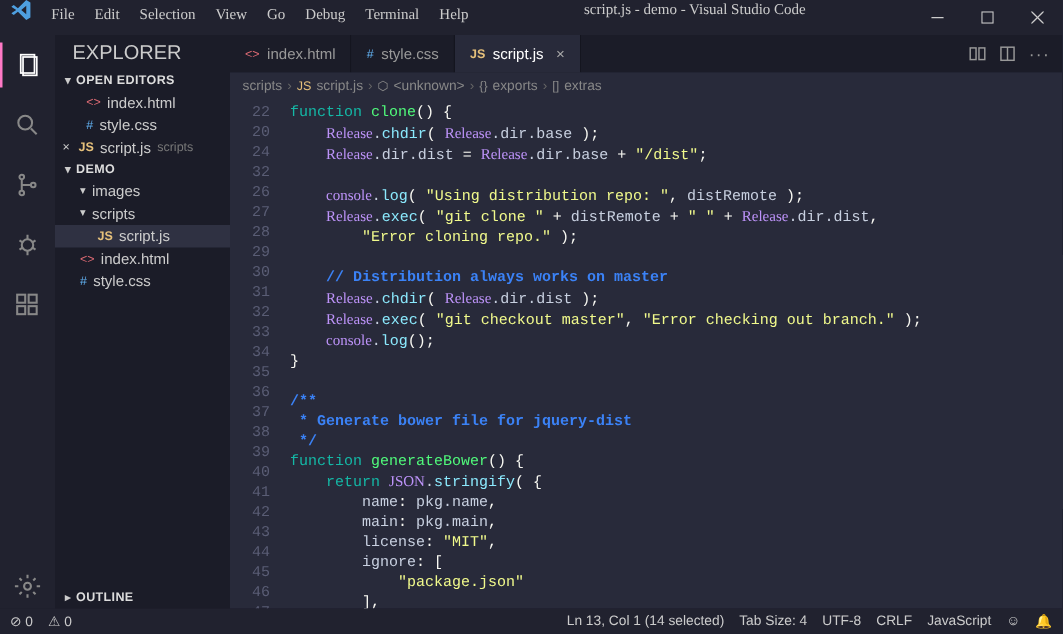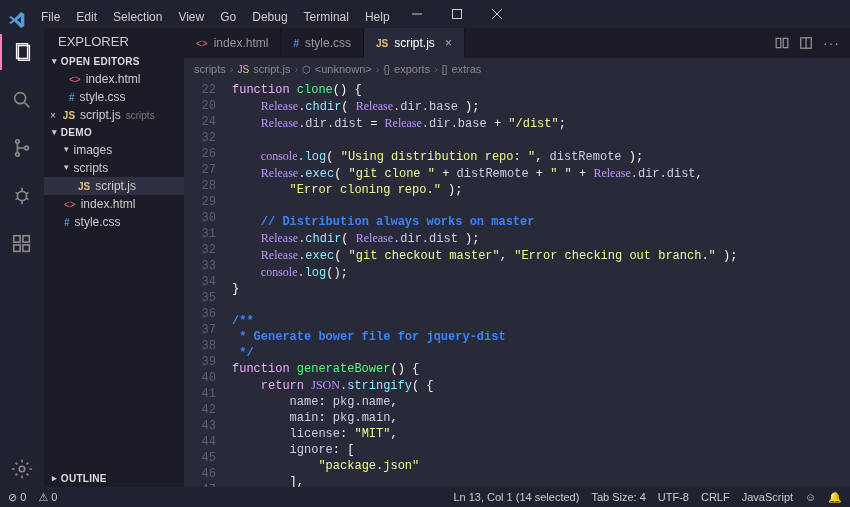--- a/index.html
+++ b/index.html
@@ -1,30 +1,30 @@
 <!DOCTYPE html>
 <html><head>
 <meta charset="utf-8">
 <style>
   * { margin: 0; padding: 0; box-sizing: border-box; }
   body { font-family: "Segoe UI", Arial, sans-serif; font-size: 12px; background: #1e1e2e; color: #ccc; width: 850px; height: 507px; overflow: hidden; display: flex; flex-direction: column; }
-  .titlebar { height: 28px; background: #21222f; display: flex; align-items: flex-end; color: #ccc; font-size: 12px; }
+  .titlebar { height: 28px; background: #21222f; display: flex; align-items: flex-start; color: #ccc; font-size: 12px; font-family: Liberation Serif, serif; }
   .titlebar .logo { width: 34px; display: flex; justify-content: center; }
   .titlebar .menu { display: flex; gap: 2px; }
   .titlebar .menu span { padding: 4px 7px; cursor: pointer; }
   .titlebar .title { flex: 1; text-align: center; color: #ccc; }
   .titlebar .winctrl { display: flex; }
   .titlebar .winctrl div { width: 40px; height: 28px; display: flex; align-items: center; justify-content: center; cursor: pointer; }
   .main { flex: 1; display: flex; overflow: hidden; }
   .activitybar { width: 44px; background: #21222f; display: flex; flex-direction: column; align-items: center; padding-top: 6px; gap: 12px; color: #888; }
   .activitybar .ab-item { width: 44px; height: 36px; display: flex; align-items: center; justify-content: center; cursor: pointer; }
   .activitybar .active { color: #fff; border-left: 2px solid #ff79c6; }
   .activitybar .spacer { flex: 1; }
   .sidebar { width: 140px; background: #1b1c28; display: flex; flex-direction: column; color: #ccc; font-size: 12px; }
-  .sidebar .hdr { padding: 6px 10px 4px 14px; font-size: 13px; color: #ccc; }
+  .sidebar .hdr { padding: 6px 10px 4px 14px; font-size: 16px; color: #ccc; }
   .sidebar .section { padding: 3px 4px 3px 8px; font-size: 10px; font-weight: bold; color: #ddd; letter-spacing: .3px; display:flex; align-items:center; gap:4px; }
   .sidebar .item { padding: 2px 4px 2px 20px; display: flex; align-items: center; gap: 5px; height: 18px; cursor: pointer; }
   .sidebar .item.sub { padding-left: 34px; }
   .sidebar .item.sel { background: #2f3142; }
   .sidebar .item .close { margin-left: -14px; margin-right: 2px; font-size: 10px; color:#ccc;}
   .sidebar .filler { flex: 1; }
   .icon-html { color: #e06c75; }
   .icon-css { color: #61afef; }
   .icon-js { color: #e5c07b; font-weight:bold;}
   .fname { color: #ccc; }
@@ -33,21 +33,21 @@
   .tab { padding: 0 12px; display: flex; align-items: center; gap: 6px; font-size: 12px; color: #999; background: #1b1c28; cursor: pointer; border-right: 1px solid #14151f;}
   .tab.active { background: #282a3a; color: #fff; }
   .tab .x { font-size: 12px; color: #aaa; margin-left: 4px;}
   .tabs .tabspacer { flex: 1; }
   .tabs .tabicons { display:flex; align-items:center; gap:10px; padding:0 10px; color:#999; }
   .crumbs { height: 22px; display: flex; align-items: center; gap: 4px; padding: 0 10px; font-size: 11px; color: #888; background: #282a3a;}
   .crumbs .sep { color: #666; }
   .code { flex: 1; display: flex; font-family: Consolas, "Courier New", monospace; font-size: 12px; line-height: 16px; overflow: hidden; background: #282a3a;}
   .gutter { width: 42px; text-align: right; color: #5a5d75; padding: 2px 10px 2px 0; user-select: none; }
   .src { flex: 1; padding: 2px 0 2px 6px; white-space: pre; color: #c8d0e0; overflow:hidden;}
-  .kw { color: #f0abfc; }
+  .kw { color: #14b8a6; }
   .fn { color: #8be9fd; }
   .id { color: #50fa7b; }
   .str { color: #f1fa8c; }
   .obj { color: #bd93f9; font-family: Liberation Serif, serif; }
   .cm { color: #3b82f6; font-weight: bold; }
   .pn { color: #f8f8f2; }
   .statusbar { height: 20px; background: #21222f; color: #ccc; display: flex; align-items: center; font-size: 11px; padding: 0 8px; gap: 12px; }
   .statusbar .sp { flex: 1; }
   .chev { display:inline-block; transform: translateY(-1px); font-size:9px; color:#ccc;}
   svg { display: block; }
@@ -64,20 +64,21 @@
   <div class="menu" id="menu">
       <span>File</span>
       <span>Edit</span>
       <span>Selection</span>
       <span>View</span>
       <span>Go</span>
       <span>Debug</span>
       <span>Terminal</span>
       <span>Help</span>
     </div>
+  <div class="title">script.js - demo - Visual Studio Code</div>
   <div class="winctrl">
     <div>
         <svg width="10" height="10">
           <line x1="0" y1="5" x2="10" y2="5" stroke="#ccc" stroke-width="1"></line>
         </svg>
       </div>
     <div>
         <svg width="10" height="10">
           <rect x="0.5" y="0.5" width="9" height="9" fill="none" stroke="#ccc" stroke-width="1"></rect>
         </svg>

